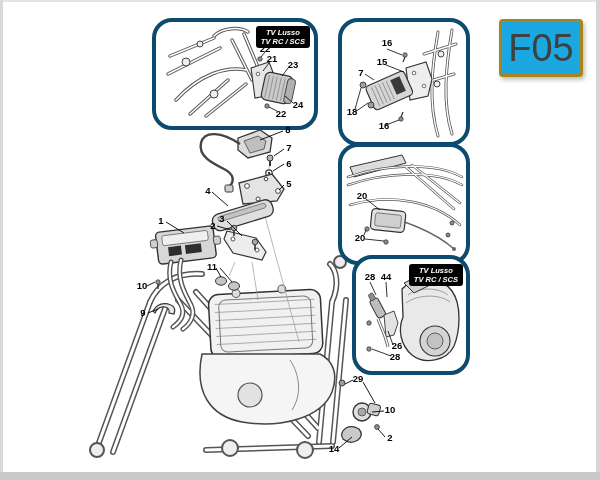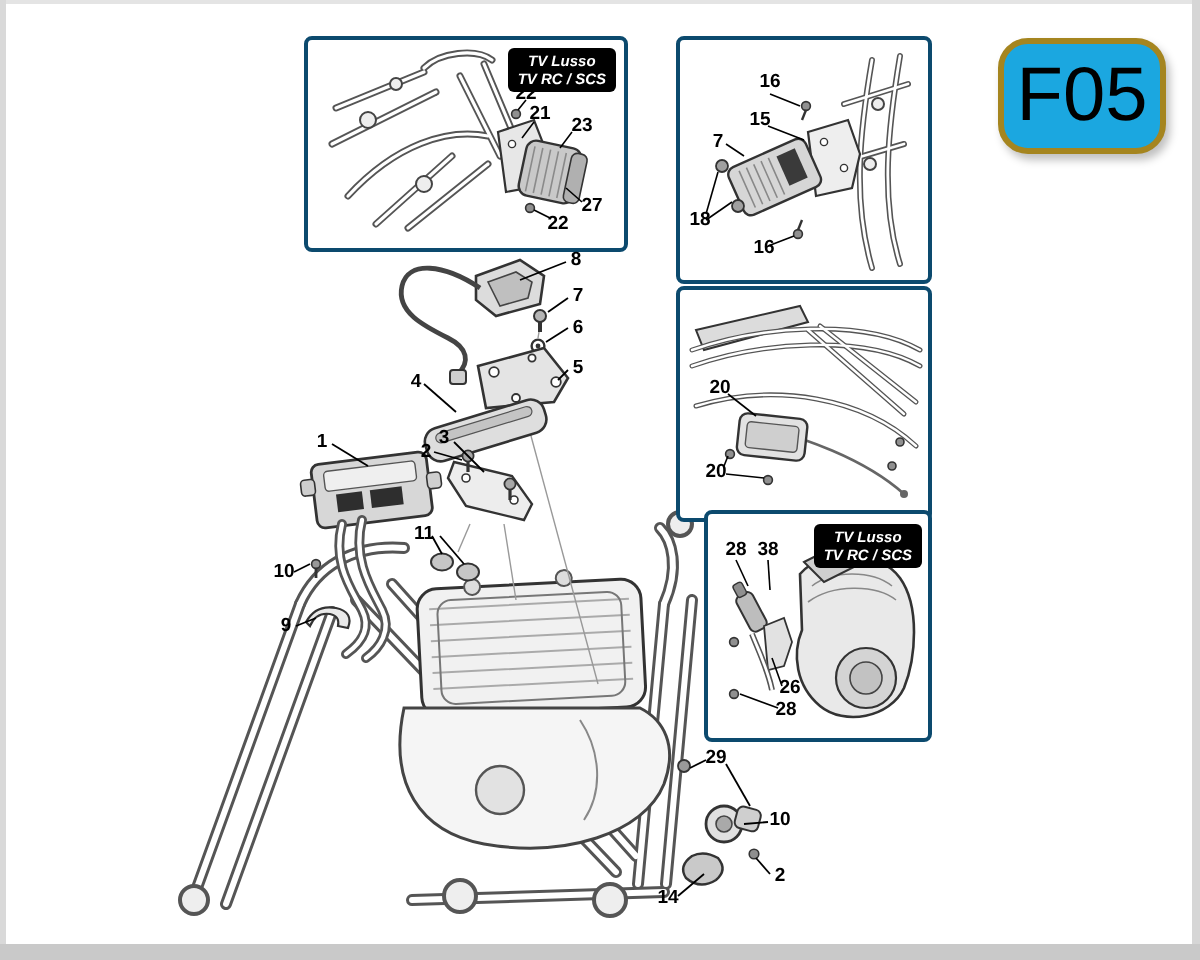--- a/index.html
+++ b/index.html
@@ -4,28 +4,28 @@
 <style>
   html,body{margin:0;padding:0;background:#fff;}
   #canvas{position:relative;width:600px;height:480px;background:#ffffff;overflow:hidden;
           font-family:"Liberation Sans",sans-serif;}
   .edge{position:absolute;}
   .edge.top{left:0;top:0;width:600px;height:2px;background:#e4e4e4;}
   .edge.left{left:0;top:0;width:3px;height:480px;background:#d9d9d9;}
   .edge.right{right:0;top:0;width:4px;height:480px;background:#d6d6d6;}
   .edge.bottom{left:0;bottom:0;width:600px;height:8px;background:#c9c9c9;}
   svg{position:absolute;left:0;top:0;}
-  .inset{position:absolute;border:2px solid #0c4a6e;border-radius:4px;background:#fff;}
+  .inset{position:absolute;border:4px solid #0c4a6e;border-radius:20px;background:#fff;}
   .co{position:absolute;transform:translate(-50%,-50%);font-weight:bold;font-size:9.5px;
       color:#000;line-height:1;white-space:nowrap;}
   .badge-model{position:absolute;background:#000;color:#fff;font-weight:bold;font-style:italic;
       font-size:7.5px;line-height:9px;text-align:center;padding:2px 5px;border-radius:3px;
       white-space:nowrap;}
   .f05{position:absolute;left:499px;top:19px;width:84px;height:58px;background:#1ba7e0;
-      border:3px solid #a5851f;border-radius:15px;color:#000000;font-size:38px;font-weight:400;
+      border:3px solid #a5851f;border-radius:4px;color:#404040;font-size:38px;font-weight:400;
       display:flex;align-items:center;justify-content:center;
       box-shadow:2px 3px 4px rgba(0,0,0,.25);box-sizing:border-box;}
 </style>
 </head>
 <body>
 
 <div id="canvas">
 
   <svg width="600" height="480" viewBox="0 0 600 480">
 
@@ -197,21 +197,21 @@
           <path d="M121,89 L113,85"></path>
       </g>
     </svg>
     <div class="badge-model" style="right:4px;top:4px;">
       <div>TV Lusso</div>
       <div>TV RC / SCS</div>
     </div>
     <span class="co" style="left:109px;top:27px">22</span>
     <span class="co" style="left:116px;top:37px">21</span>
     <span class="co" style="left:137px;top:43px">23</span>
-    <span class="co" style="left:142px;top:83px">27</span>
+    <span class="co" style="left:142px;top:83px">24</span>
     <span class="co" style="left:125px;top:92px">22</span>
   </div>
 
   <div class="inset" style="left:338px;top:18px;width:124px;height:120px;">
     <svg width="124" height="120" viewBox="0 0 124 120">
       <g stroke="#555" stroke-width="3" fill="none" stroke-linecap="round">
         <path d="M96,10 C90,45 86,80 96,114"></path>
           <path d="M110,8 C104,44 100,80 110,112"></path>
         <path d="M82,32 L114,22"></path>
           <path d="M78,62 L112,52"></path>
@@ -313,21 +313,21 @@
           <path d="M30,23 L31,38"></path>
         <path d="M37,86 L32,72"></path>
           <path d="M35,97 L16,90"></path>
       </g>
     </svg>
     <div class="badge-model" style="right:3px;top:5px;">
       <div>TV Lusso</div>
       <div>TV RC / SCS</div>
     </div>
     <span class="co" style="left:14px;top:18px">28</span>
-    <span class="co" style="left:30px;top:18px">38</span>
+    <span class="co" style="left:30px;top:18px">44</span>
     <span class="co" style="left:41px;top:87px">26</span>
     <span class="co" style="left:39px;top:98px">28</span>
   </div>
 
   <span class="co" style="left:161px;top:221px">1</span>
   <span class="co" style="left:213px;top:226px">2</span>
   <span class="co" style="left:222px;top:219px">3</span>
   <span class="co" style="left:208px;top:191px">4</span>
   <span class="co" style="left:289px;top:184px">5</span>
   <span class="co" style="left:289px;top:164px">6</span>

